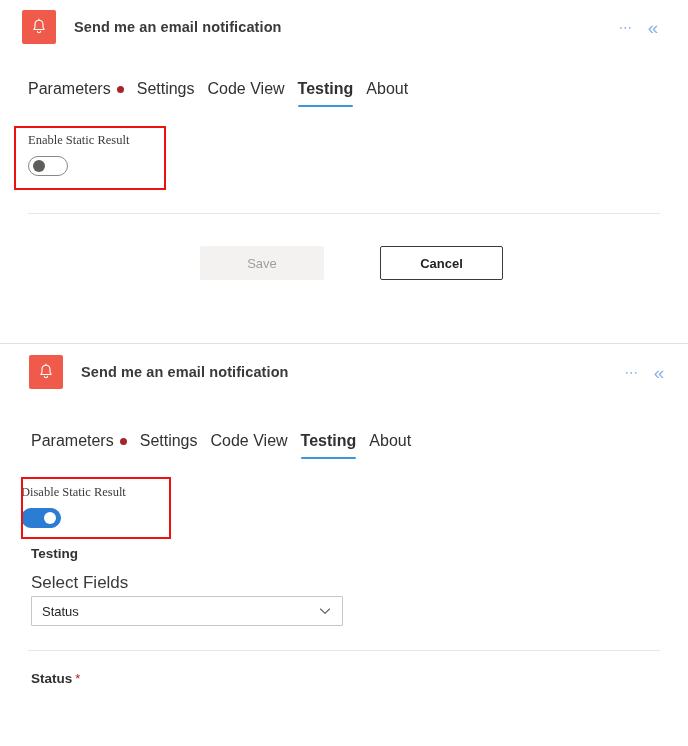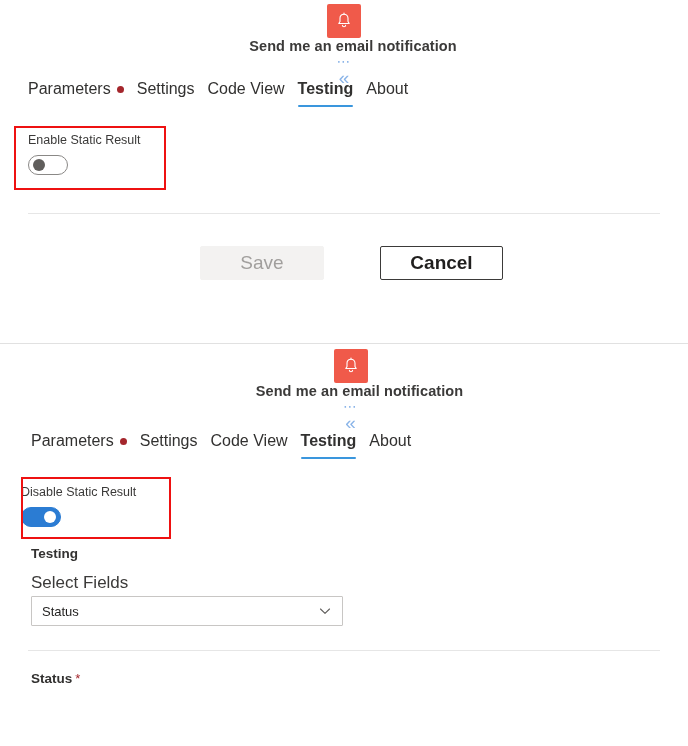--- a/index.html
+++ b/index.html
@@ -19,21 +19,20 @@
   .panel {
     position: relative;
     background: #ffffff;
   }
 
   
   .panel-header {
     display: flex;
     align-items: center;
     height: 46px;
-    flex-direction: column;
   }
   .app-icon {
     width: 34px;
     height: 34px;
     background: #f05a4a;
     border-radius: 2px;
     display: flex;
     align-items: center;
     justify-content: center;
     flex: 0 0 auto;
@@ -97,20 +96,21 @@
     flex: 0 0 auto;
   }
 
   
   .toggle-block { }
   .toggle-label {
     font-size: 12.5px;
     color: #3b3a39;
     margin-bottom: 8px;
     white-space: nowrap;
+    font-family: Liberation Serif, serif;
   }
   .switch {
     width: 40px;
     height: 20px;
     border-radius: 10px;
     box-sizing: border-box;
     position: relative;
     display: block;
   }
   .switch.off {
@@ -157,21 +157,21 @@
     background: #e1e1e1;
   }
 
   
   .btn-row {
     display: flex;
     align-items: center;
   }
   .btn {
     font-family: "Liberation Sans", "DejaVu Sans", sans-serif;
-    font-size: 19px;
+    font-size: 13px;
     height: 34px;
     box-sizing: border-box;
     display: flex;
     align-items: center;
     justify-content: center;
     border-radius: 2px;
   }
   .btn-save {
     width: 124px;
     background: #f3f2f1;

